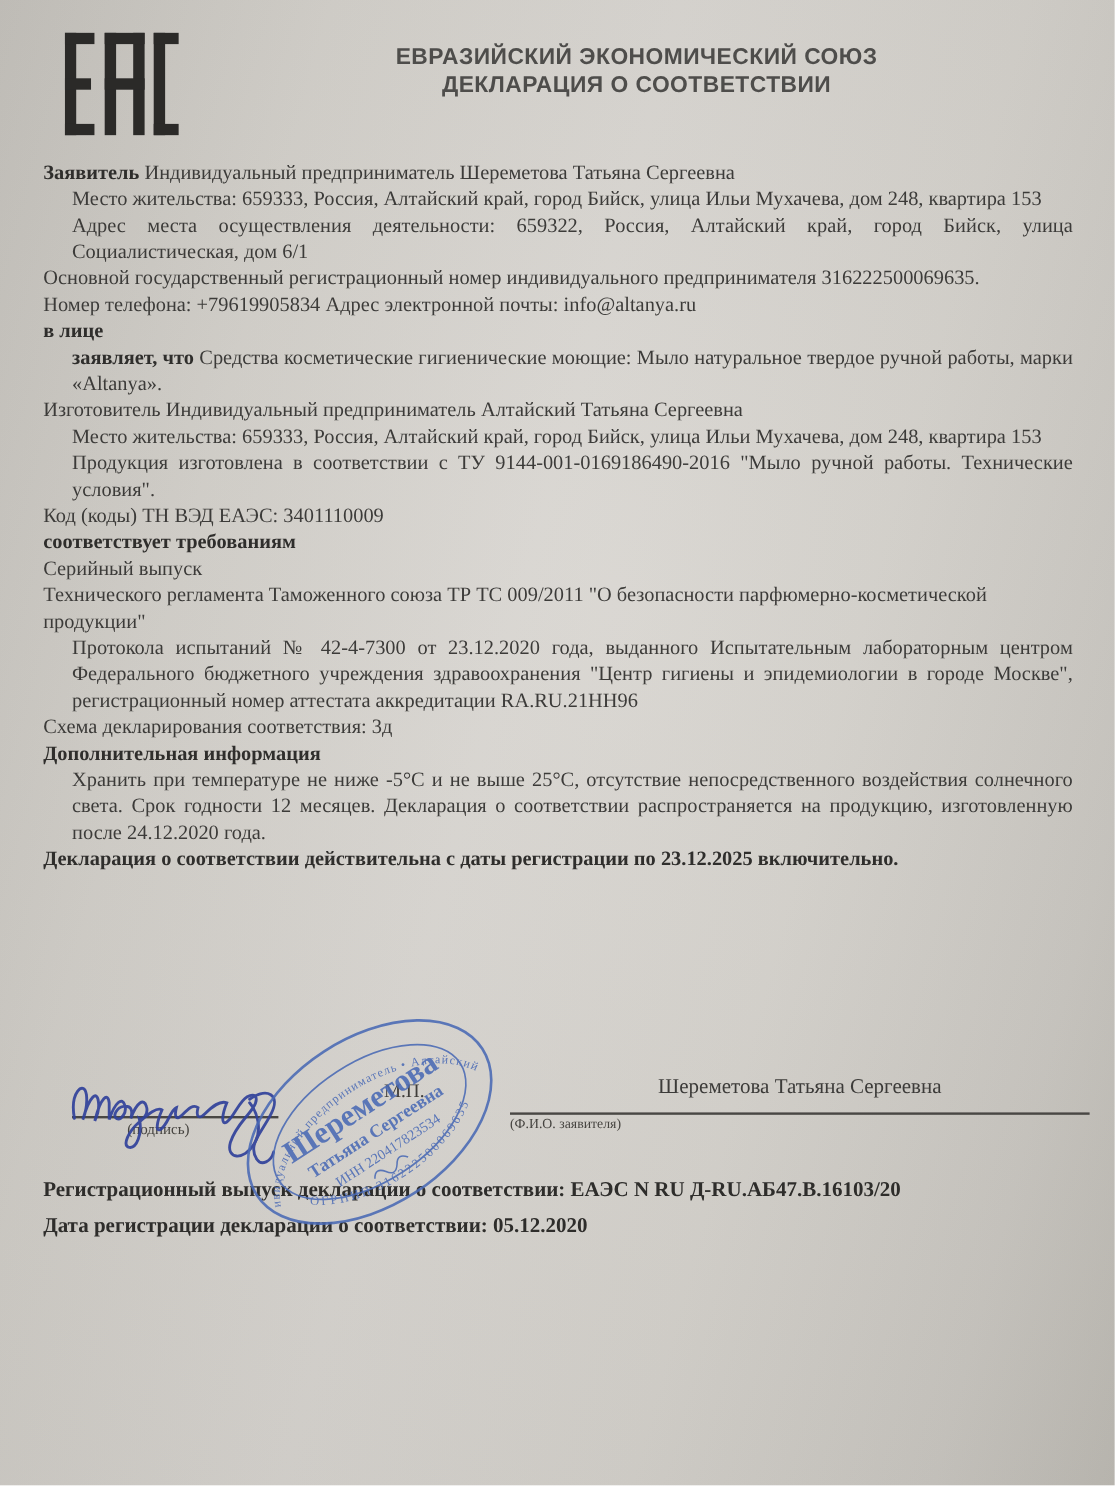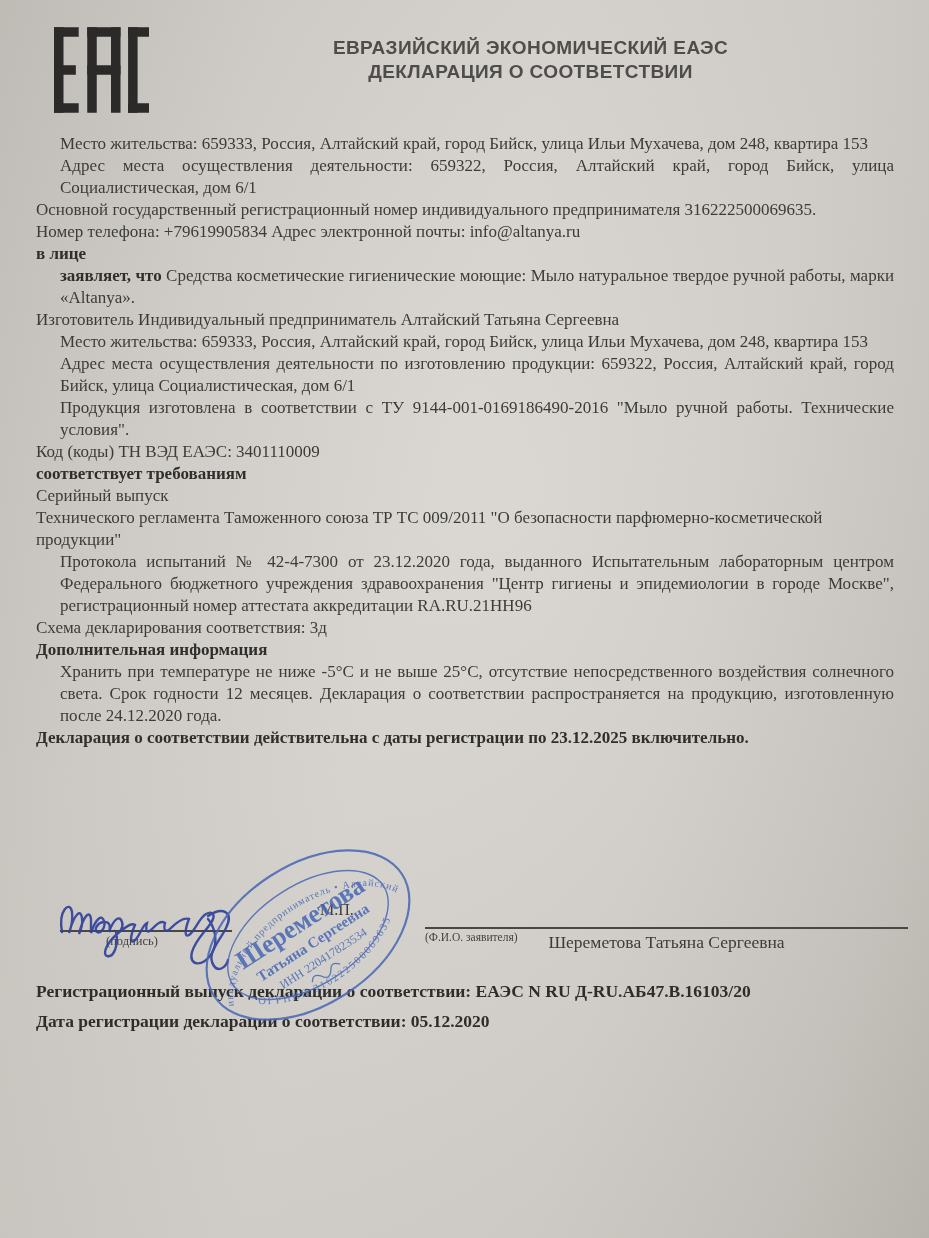--- a/index.html
+++ b/index.html
@@ -25,21 +25,21 @@
   .doc-body{
     position:absolute;left:36px;top:133px;width:858px;z-index:1;
     font-size:17px;line-height:22px;color:#3c3b39;
   }
   .doc-body p{margin:0;}
   .doc-body p.justify{text-align:justify;margin-left:24px;}
   .doc-body b{color:#2f2e2c;}
   .sig-line{position:absolute;height:2px;background:#494744;z-index:3;}
   .sig-caption{position:absolute;font-size:12.5px;color:#45433f;z-index:3;}
   .mp-label{position:absolute;left:320px;top:901px;font-size:16px;color:#3f3d3a;z-index:3;}
-  .fio-name{position:absolute;left:425px;top:895px;width:483px;text-align:center;font-size:17.5px;color:#3c3b39;z-index:3;margin-top:37px;}
+  .fio-name{position:absolute;left:425px;top:895px;width:483px;text-align:center;font-size:17.5px;color:#3c3b39;z-index:3;}
   .fio-caption{position:absolute;left:425px;top:931px;width:483px;font-size:11.5px;color:#45433f;z-index:3;}
   .signature-svg{position:absolute;left:48px;top:854px;z-index:4;}
   .stamp-svg{position:absolute;left:180px;top:843px;z-index:5;opacity:.88;}
   .footer-line{
     position:absolute;left:36px;width:870px;z-index:2;
     font-weight:700;font-size:17.5px;color:#2e2d2b;
   }
   .footer-reg{top:981px;}
   .footer-date{top:1011px;}
 </style>
@@ -58,34 +58,34 @@
       <rect x="60" y="0" width="10" height="90"></rect>
       <rect x="35" y="0" width="35" height="10"></rect>
       <rect x="35" y="40" width="35" height="10"></rect>
       <rect x="78" y="0" width="10" height="90"></rect>
       <rect x="78" y="0" width="22" height="10"></rect>
       <rect x="78" y="80" width="22" height="10"></rect>
     </g>
   </svg>
 
   <div class="header-titles">
-    <div>ЕВРАЗИЙСКИЙ ЭКОНОМИЧЕСКИЙ ЕАЭС</div>
+    <div>ЕВРАЗИЙСКИЙ ЭКОНОМИЧЕСКИЙ СОЮЗ</div>
     <div>ДЕКЛАРАЦИЯ О СООТВЕТСТВИИ</div>
   </div>
 
   <div class="doc-body">
+      <p><b>Заявитель </b><span>Индивидуальный предприниматель Шереметова Татьяна Сергеевна</span></p>
       <p class="justify"><span>Место жительства: 659333, Россия, Алтайский край, город Бийск, улица Ильи Мухачева, дом 248, квартира 153</span></p>
       <p class="justify"><span>Адрес места осуществления деятельности: 659322, Россия, Алтайский край, город Бийск, улица Социалистическая, дом 6/1</span></p>
       <p><span>Основной государственный регистрационный номер индивидуального предпринимателя 316222500069635.</span></p>
       <p><span>Номер телефона: +79619905834 Адрес электронной почты: info@altanya.ru</span></p>
       <p><b>в лице</b></p>
       <p class="justify"><b>заявляет, что </b><span>Средства косметические гигиенические моющие: Мыло натуральное твердое ручной работы, марки «Altanya».</span></p>
       <p><span>Изготовитель Индивидуальный предприниматель Алтайский Татьяна Сергеевна</span></p>
       <p class="justify"><span>Место жительства: 659333, Россия, Алтайский край, город Бийск, улица Ильи Мухачева, дом 248, квартира 153</span></p>
-      <p class="justify"><span>Адрес места осуществления деятельности по изготовлению продукции: 659322, Россия, Алтайский край, город Бийск, улица Социалистическая, дом 6/1</span></p>
       <p class="justify"><span>Продукция изготовлена в соответствии с ТУ 9144-001-0169186490-2016 "Мыло ручной работы. Технические условия".</span></p>
       <p><span>Код (коды) ТН ВЭД ЕАЭС: 3401110009</span></p>
       <p><b>соответствует требованиям</b></p>
       <p><span>Серийный выпуск</span></p>
       <p><span>Технического регламента Таможенного союза ТР ТС 009/2011 "О безопасности парфюмерно-косметической продукции"</span></p>
       <p class="justify"><span>Протокола испытаний № 42-4-7300 от 23.12.2020 года, выданного Испытательным лабораторным центром Федерального бюджетного учреждения здравоохранения "Центр гигиены и эпидемиологии в городе Москве", регистрационный номер аттестата аккредитации RA.RU.21НН96</span></p>
       <p><span>Схема декларирования соответствия: 3д</span></p>
       <p><b>Дополнительная информация</b></p>
       <p class="justify"><span>Хранить при температуре не ниже -5°С и не выше 25°С, отсутствие непосредственного воздействия солнечного света. Срок годности 12 месяцев. Декларация о соответствии распространяется на продукцию, изготовленную после 24.12.2020 года.</span></p>
       <p><b>Декларация о соответствии действительна с даты регистрации по 23.12.2025 включительно.</b></p>

